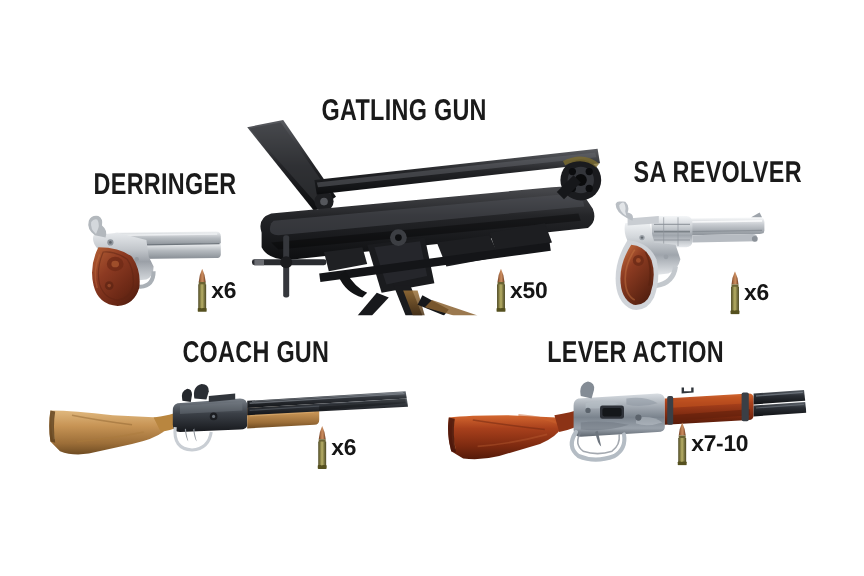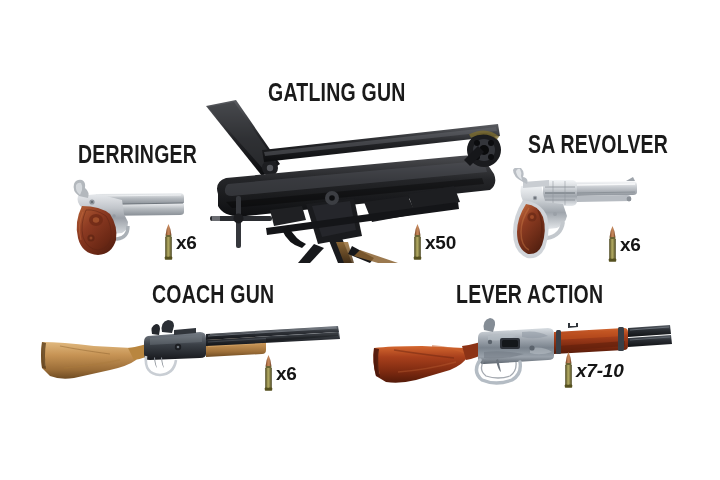--- a/index.html
+++ b/index.html
@@ -432,21 +432,21 @@
 
       <path d="M256 18 L298 15 L299 24 L256 27 Z" fill="url(#laBlue)"></path>
       <path d="M256 28 L299 25 L300 34 L256 37 Z" fill="url(#laBlue)"></path>
       <line x1="258" y1="20" x2="297" y2="17" stroke="#878f98" stroke-width="1.2" opacity="0.6"></line>
       <line x1="258" y1="30" x2="298" y2="27" stroke="#787f88" stroke-width="1" opacity="0.55"></line>
 
       <path d="M196 18 L206 17 L206 13 L204 13 L204 16 L198 16 L198 13 L196 13 Z" fill="#2f343a"></path>
     </svg>
   </div>
 
-  <div class="ammo" style="left:563px; top:352px;font-style:italic;">
+  <div class="ammo" style="left:563px; top:352px;">
     <span>
       <svg class="cartridge" width="11" height="36" viewBox="0 0 11 36">
         <path d="M5.5 0 Q8 5 8.4 11 L2.6 11 Q3 5 5.5 0 Z" fill="url(#tipG1)"></path>
         <path d="M2.6 11 L8.4 11 L8.4 13.5 L2.6 13.5 Z" fill="#6b6433"></path>
         <rect x="2.2" y="13" width="6.6" height="21" fill="url(#caseG1)"></rect>
         <rect x="1.8" y="32.6" width="7.4" height="3.2" rx="0.7" fill="#55501f"></rect>
         <rect x="4.4" y="13" width="1.4" height="20" fill="#b6ae68" opacity="0.55"></rect>
       </svg>
     </span>
     <span class="count">x7-10</span>

